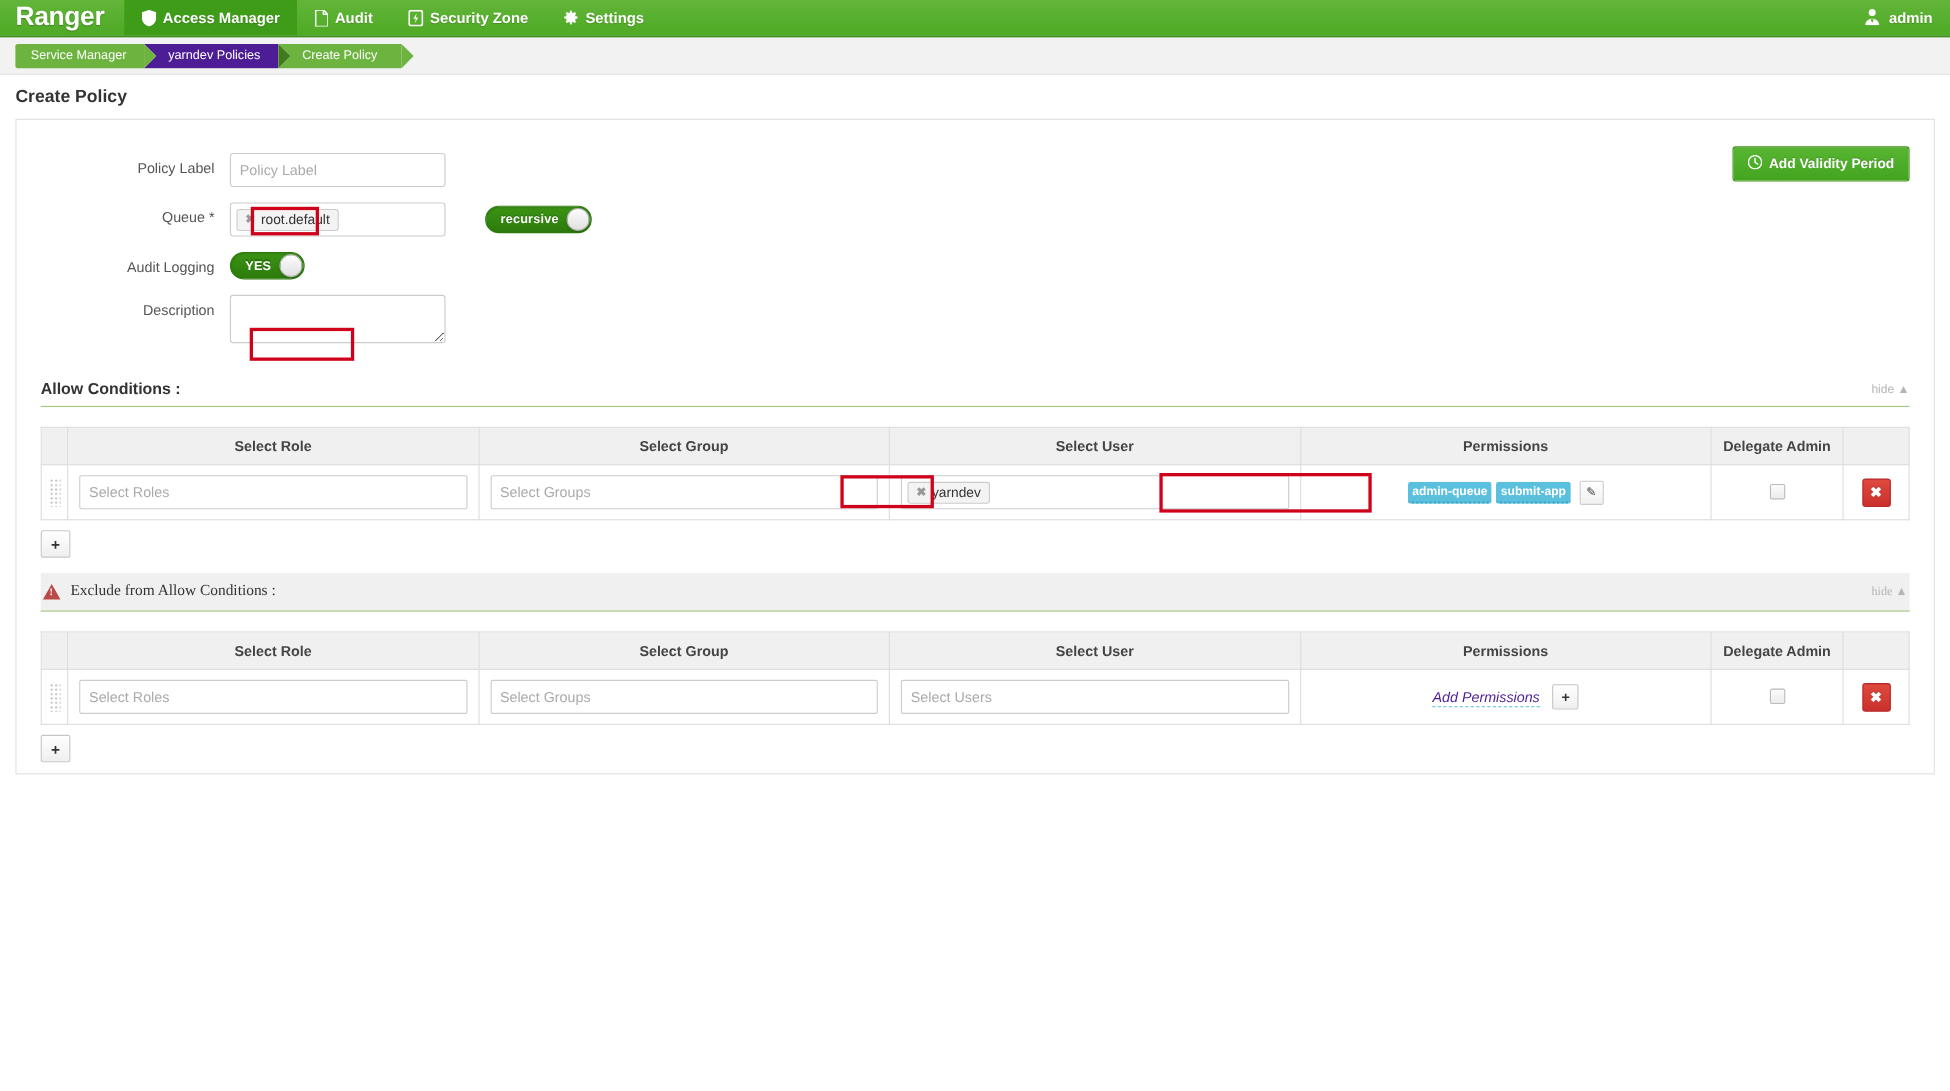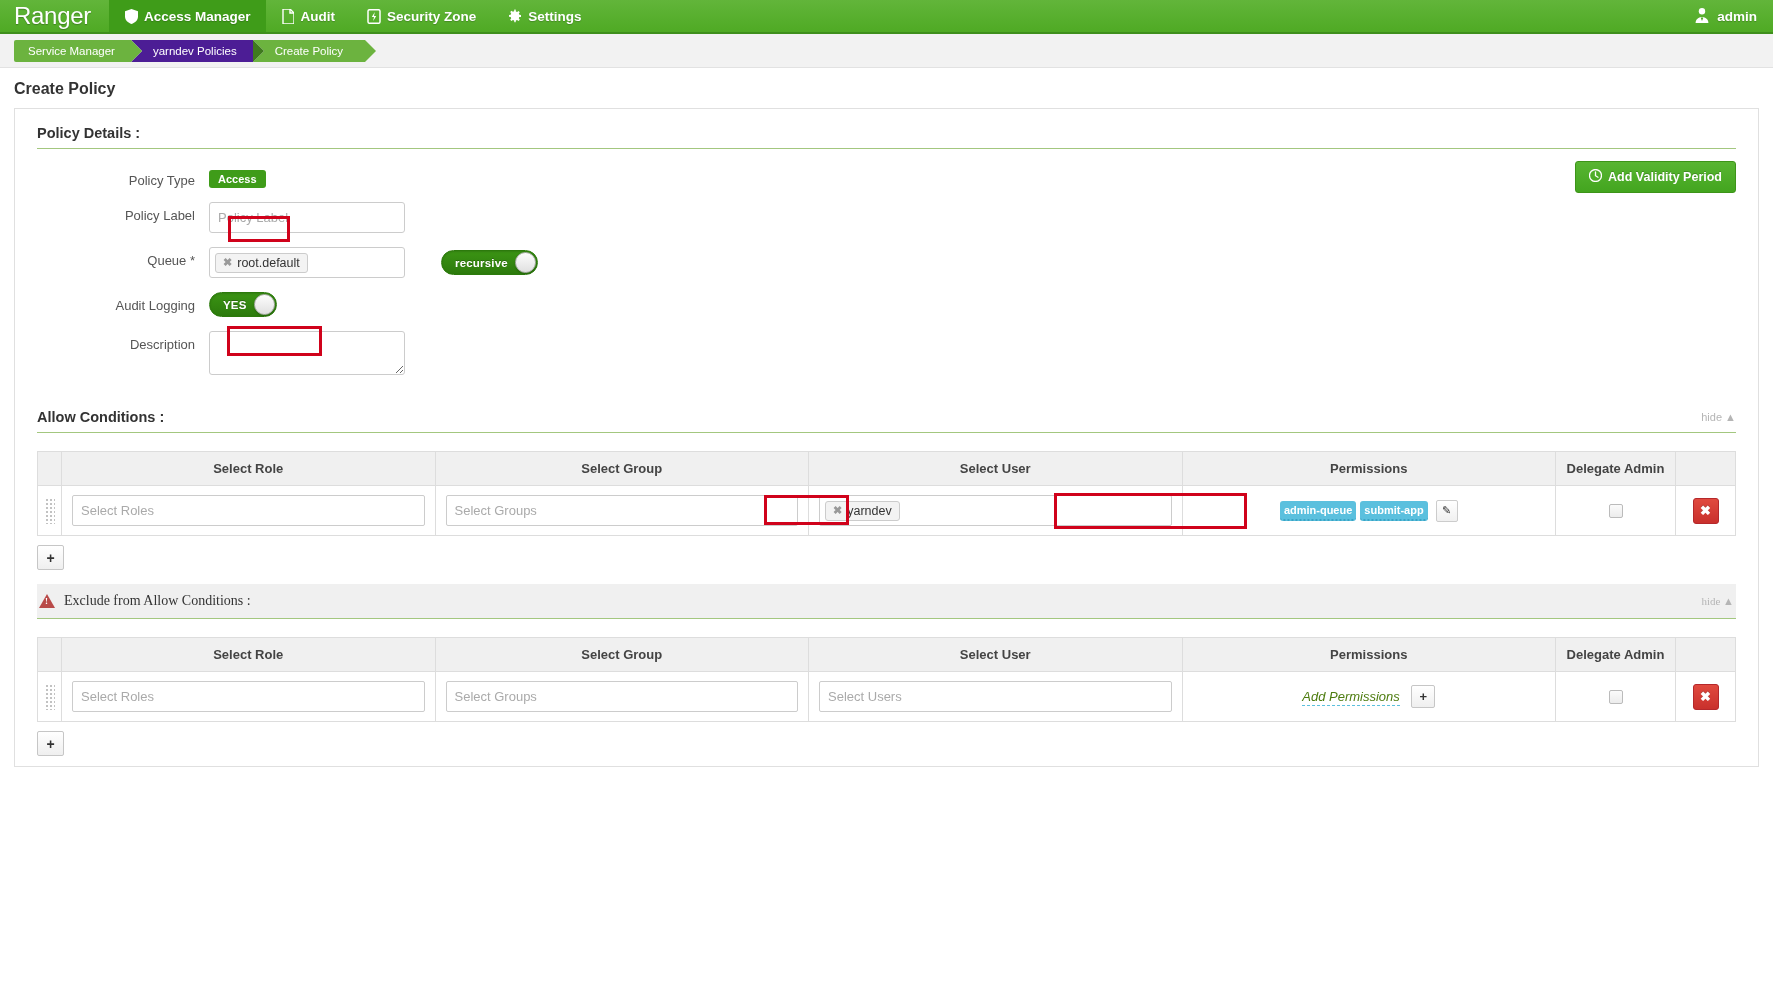--- a/index.html
+++ b/index.html
@@ -13,21 +13,21 @@
 
   
   .topnav {
     height: 34px;
     background: linear-gradient(to bottom, #62b53a 0%, #4faa24 100%);
     display: flex; align-items: stretch;
     position: relative;
     border-bottom: 2px solid #3f8f1c;
   }
   .brand {
-    color: #fff; font-size: 24px; font-weight: normal;
+    color: #fff; font-size: 24px; font-weight: bold;
     padding: 0 18px 0 14px; display: flex; align-items: center;
     letter-spacing: -0.3px;
     text-shadow: 0 1px 1px rgba(0,0,0,0.25);
   }
   .nav-item {
     display: flex; align-items: center; gap: 6px;
     padding: 0 16px; color: #ffffff; font-size: 13.5px; font-weight: bold;
     cursor: pointer; white-space: nowrap;
     text-shadow: 0 1px 1px rgba(0,0,0,0.2);
   }
@@ -242,21 +242,21 @@
     border-bottom: 2px dotted #3aa3c4;
     white-space: nowrap;
   }
   .pencil-btn {
     width: 22px; height: 22px; border: 1px solid #ccc; border-radius: 2px;
     background: linear-gradient(to bottom, #fff, #f0f0f0);
     display: inline-flex; align-items: center; justify-content: center;
     cursor: pointer; margin-left: 4px; font-size: 11px; color: #333;
   }
   .addperm-link {
-    color: #4d7c0f; font-style: italic; font-size: 13px;
+    color: #4c1d95; font-style: italic; font-size: 13px;
     border-bottom: 1px dashed #5bc0de; cursor: pointer;
     padding-bottom: 1px;
   }
   .plus-sm {
     width: 24px; height: 23px; border: 1px solid #c6c6c6; border-radius: 2px;
     background: linear-gradient(to bottom, #fff, #efefef);
     display: inline-flex; align-items: center; justify-content: center;
     font-size: 13px; color: #333; cursor: pointer; margin-left: 7px;
     font-weight: bold;
   }
@@ -368,42 +368,33 @@
     <div class="crumb c3">
       <span>Create Policy</span>
     </div>
   </div>
 </div>
 
 <div class="page-title">Create Policy</div>
 
 <div class="panel">
 
-  <div class="section-head">
-    <span>Policy Details :</span>
-  </div>
 
   <div class="form">
 
     <button class="btn-validity">
       <span>
         <svg width="13" height="13" viewBox="0 0 13 13">
             <circle cx="6.5" cy="6.5" r="6" fill="none" stroke="#fff" stroke-width="1.3"></circle>
             <path d="M6.5 3 V6.7 L9 8.2" fill="none" stroke="#fff" stroke-width="1.3" stroke-linecap="round"></path>
           </svg>
       </span>
       <span>Add Validity Period</span>
     </button>
 
-    <div class="frow">
-      <div class="flabel">Policy Type</div>
-      <div class="fctrl">
-        <span class="badge-access">Access</span>
-      </div>
-    </div>
 
 
     <div class="frow">
       <div class="flabel">Policy Label</div>
       <div class="fctrl">
         <input class="inp" placeholder="Policy Label" style="">
       </div>
     </div>
 
     <div class="frow">

